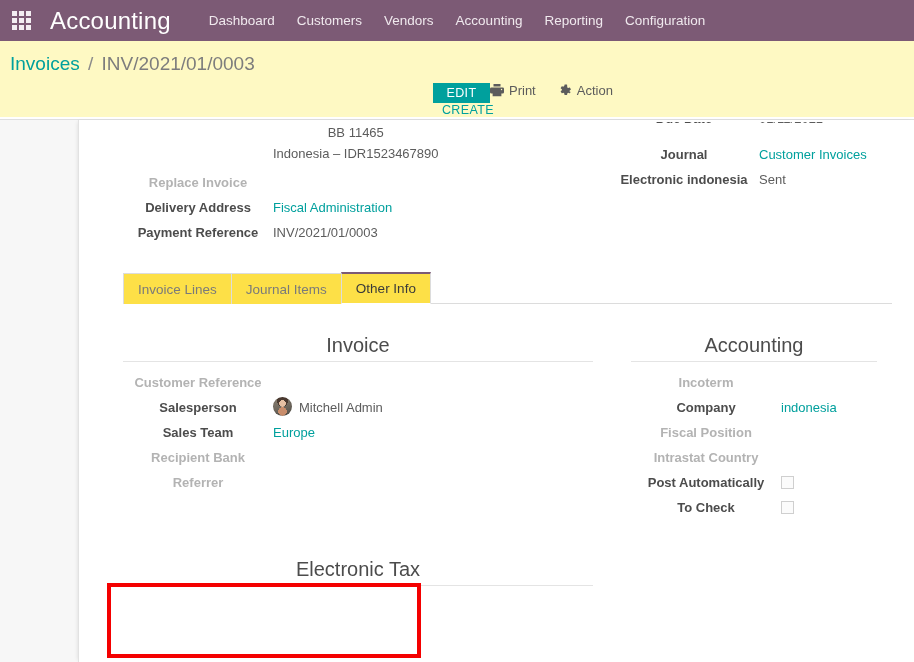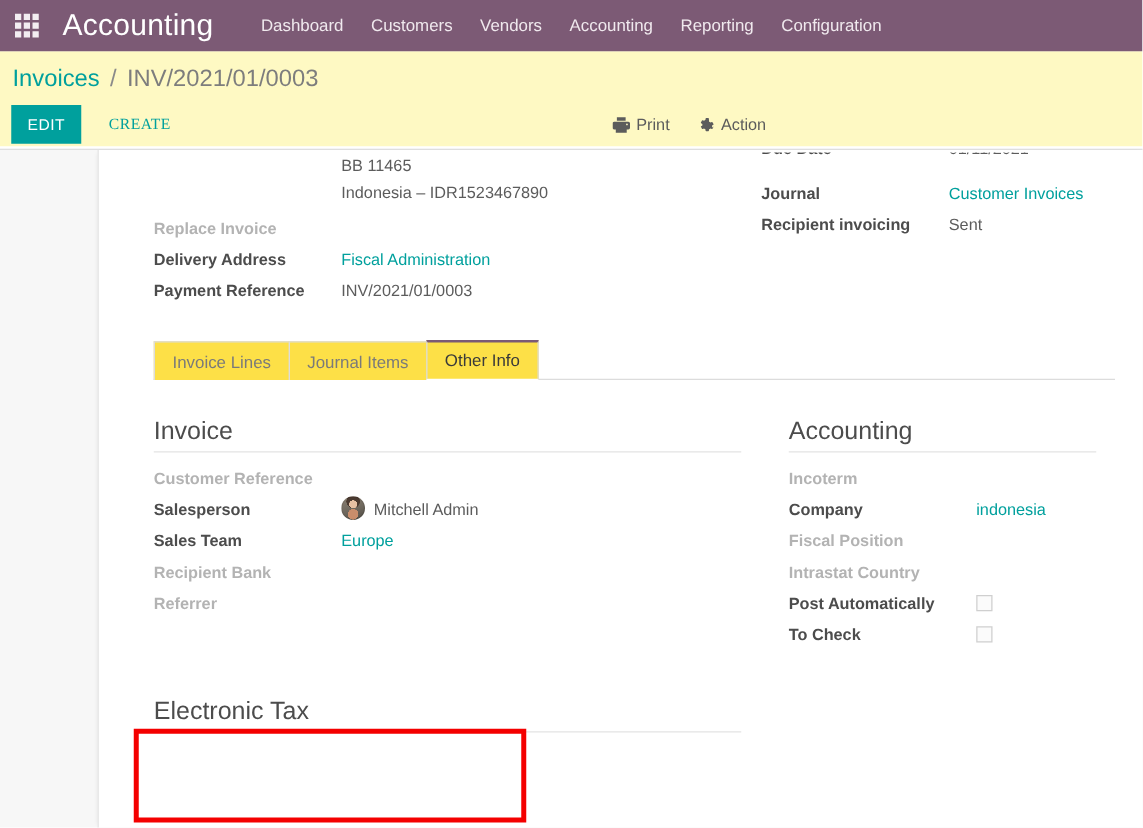--- a/index.html
+++ b/index.html
@@ -64,20 +64,21 @@
   }
   #breadcrumb .crumb-link { color: #00a09d; cursor: pointer; }
   #breadcrumb .crumb-sep  { color: #8a8a8a; margin: 0 3px; }
   #breadcrumb .crumb-cur  { color: #7d7d7d; }
 
   #btn-row {
     display: flex;
     align-items: center;
     height: 34px;
     position: relative;
+    flex-direction: column;
   }
   #edit-btn {
     background: #00a09d;
     color: #ffffff;
     font-size: 12.5px;
     font-weight: 500;
     letter-spacing: .4px;
     border: none;
     height: 31px;
     padding: 0 13px;
@@ -88,21 +89,21 @@
   #create-btn {
     color: #00a09d;
     font-size: 12.5px;
     font-weight: 500;
     letter-spacing: .4px;
     background: none;
     border: none;
     padding: 0 10px;
     margin-left: 12px;
     cursor: pointer;
-    font-family: Liberation Serif, serif;
+    font-family: Liberation Sans, sans-serif;
   }
   #cp-actions {
     position: absolute;
     left: 480px;
     display: flex;
     align-items: center;
     gap: 22px;
   }
   .cp-action {
     display: flex; align-items: center; gap: 5px;
@@ -121,20 +122,21 @@
     position: absolute;
     left: 78px; right: 0; top: 0; bottom: 0;
     background: #ffffff;
     border-left: 1px solid #e2e2e2;
     box-shadow: -2px 0 4px -2px rgba(0,0,0,.12);
     overflow: hidden;
   }
   #sheet {
     position: relative;
     padding: 0 22px;
+    text-align: center;
   }
 
   
   #top-fields {
     display: flex;
     padding-top: 2px;
   }
   .col-left  { width: 470px; padding-left: 22px; }
   .col-right { flex: 1; padding-left: 38px; }
 
@@ -358,21 +360,21 @@
               <div class="f-val plain">01/11/2021</div>
             </div>
           </div>
 
           <div class="f-row" style="margin-top:11px;">
             <div class="f-label">Journal</div>
             <div class="f-val link">Customer Invoices</div>
           </div>
 
           <div class="f-row">
-            <div class="f-label">Recipient invoicing</div>
+            <div class="f-label">Electronic indonesia</div>
             <div class="f-val plain">Sent</div>
           </div>
         </div>
       </div>
 
       <div id="tabs">
         <div class="tab">Invoice Lines</div>
         <div class="tab">Journal Items</div>
         <div class="tab active">Other Info</div>
       </div>

